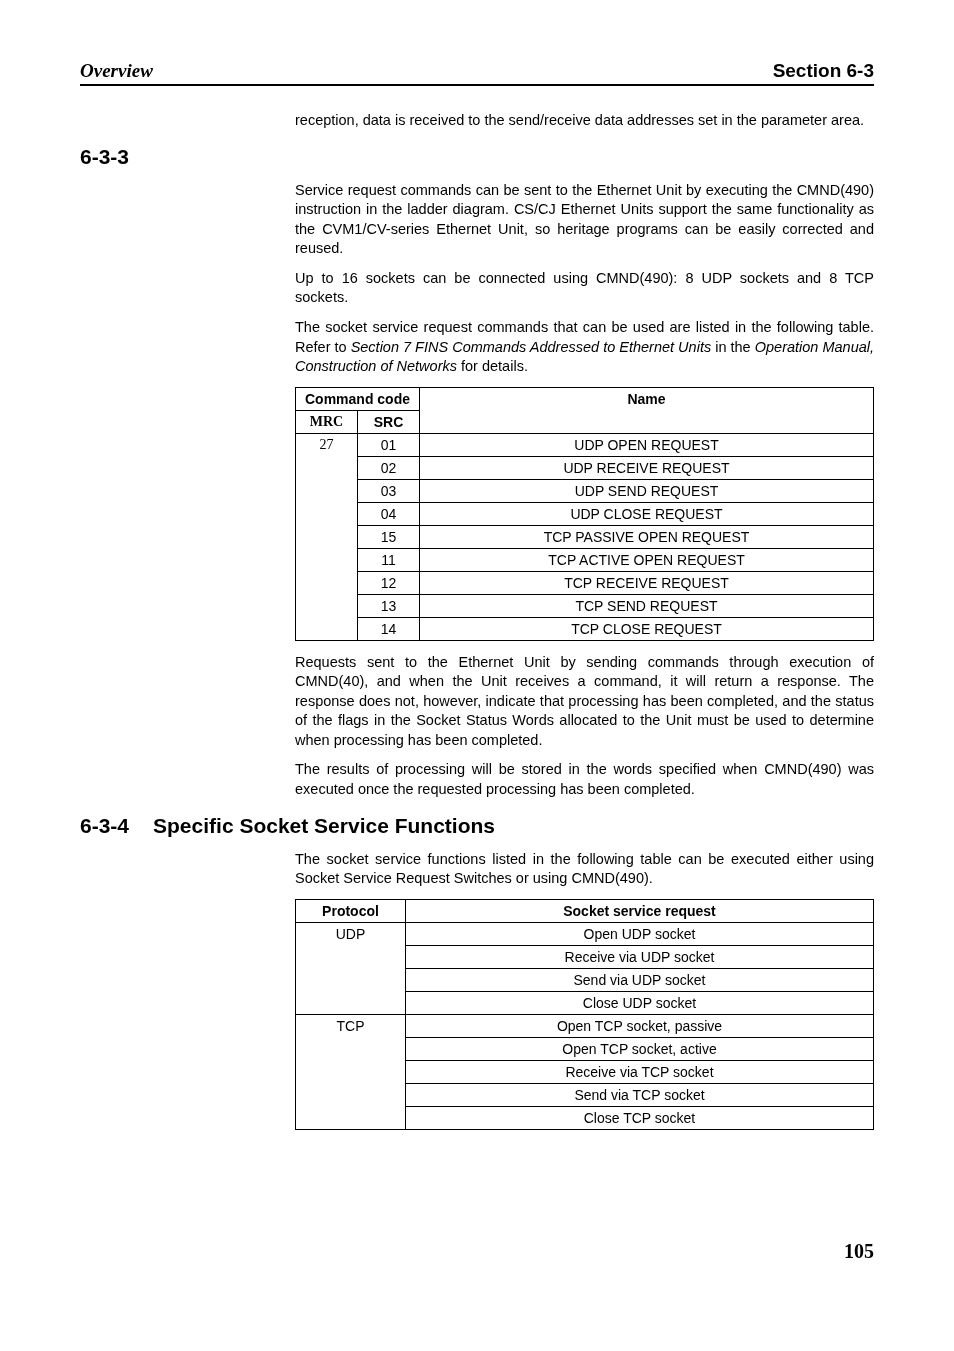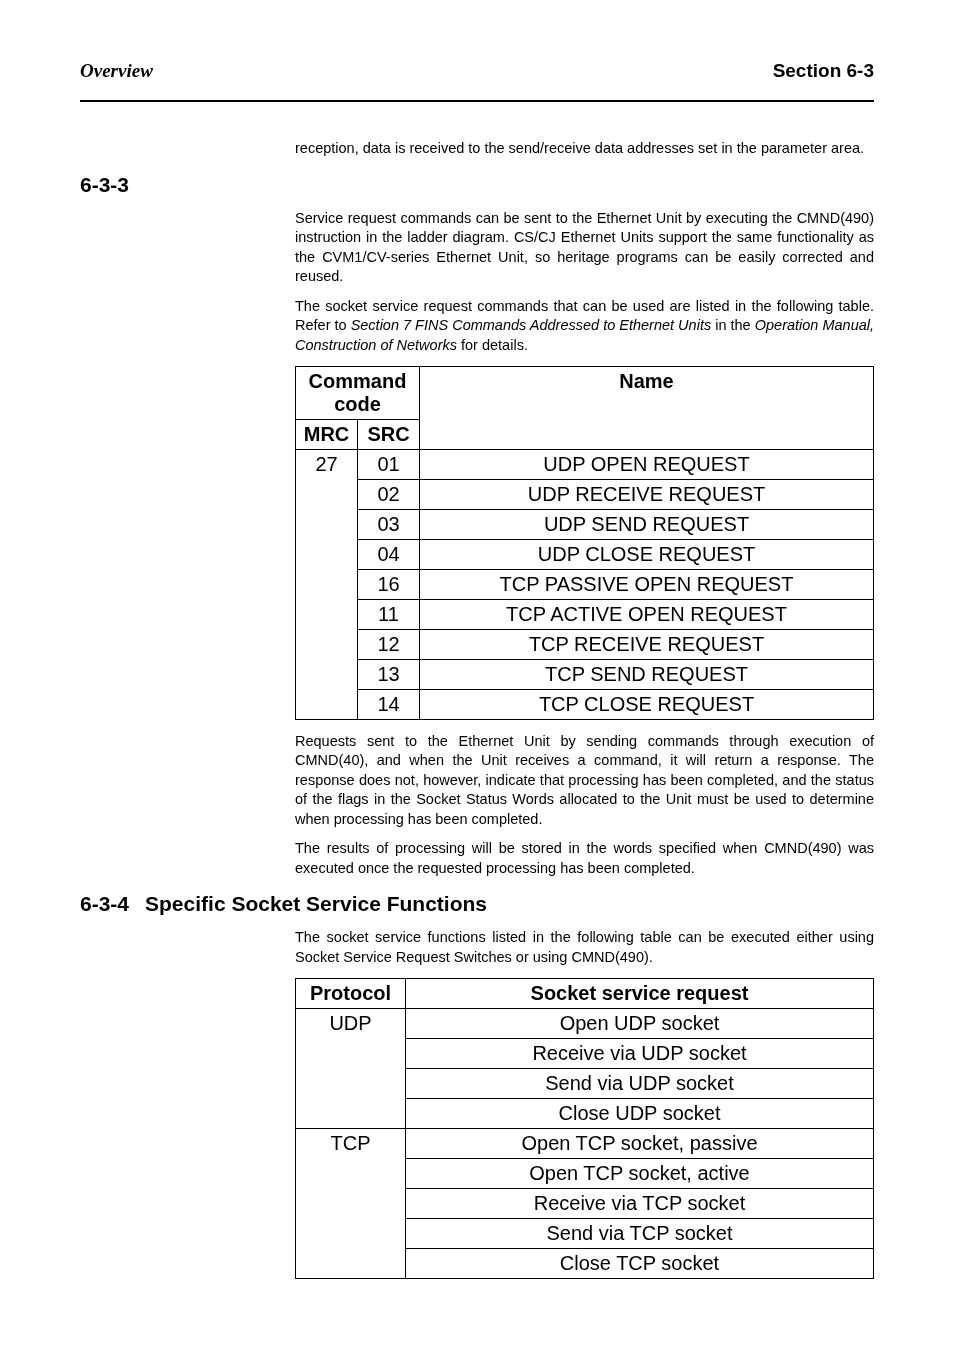--- a/index.html
+++ b/index.html
@@ -12,22 +12,22 @@
       background: #ffffff;
       width: 954px;
       padding: 60px 80px 40px 80px;
       color: #000;
     }
     .header-row {
       display: flex;
       justify-content: space-between;
       align-items: baseline;
       border-bottom: 2px solid #000;
-      padding-bottom: 18px;
-      margin-bottom: 37px;
+      padding-bottom: 2px;
+      margin-bottom: 25px;
     }
     .header-left {
       font-style: italic;
       font-weight: bold;
       font-family: "Times New Roman", Times, serif;
       font-size: 19px;
     }
     .header-right {
       font-weight: bold;
       font-size: 19px;
@@ -41,29 +41,29 @@
       line-height: 1.35;
       text-align: justify;
       margin-bottom: 10px;
     }
     .section-heading {
       font-size: 21px;
       font-weight: bold;
       margin-top: 14px;
       margin-bottom: 12px;
       display: flex;
-      gap: 16px;
+      gap: 24px;
     }
     .section-num {
       white-space: nowrap;
     }
     table.data-table {
       border-collapse: collapse;
       width: 100%;
-      font-size: 20px;
+      font-size: 14px;
       margin-top: 1px;
       margin-bottom: 12px;
       border: 1.5px solid #000;
     }
     table.data-table th,
     table.data-table td {
       border: 1px solid #000;
       padding: 3px 6px;
       text-align: center;
       vertical-align: top;
@@ -75,21 +75,21 @@
     .italic {
       font-style: italic;
     }
     .page-num {
       font-family: "Times New Roman", Times, serif;
       font-size: 20px;
       font-weight: bold;
       text-align: right;
       margin-top: 110px;
     }
-    .col-mrc { width: 62px; }
+    .col-mrc { width: 62px; font-family: Liberation Serif, serif; }
     .col-src { width: 62px; }
     .col-proto { width: 110px; }
   </style>
 </head>
 <body>
 
 <div class="header-row">
   <div class="header-left">Overview</div>
   <div class="header-right">Section 6-3</div>
 </div>
@@ -97,20 +97,21 @@
 <div class="body-indent">
   <p class="para">reception, data is received to the send/receive data addresses set in the parameter area.</p>
 </div>
 
 <div class="section-heading">
   <span class="section-num">6-3-3</span>
 </div>
 
 <div class="body-indent">
   <p class="para">Service request commands can be sent to the Ethernet Unit by executing the CMND(490) instruction in the ladder diagram. CS/CJ Ethernet Units support the same functionality as the CVM1/CV-series Ethernet Unit, so heritage programs can be easily corrected and reused.</p>
+  <p class="para">Up to 16 sockets can be connected using CMND(490): 8 UDP sockets and 8 TCP sockets.</p>
   <p class="para">
     <span>The socket service request commands that can be used are listed in the following table. Refer to </span><span class="italic">Section 7 FINS Commands Addressed to Ethernet Units</span><span> in the </span><span class="italic">Operation Manual, Construction of Networks</span><span> for details.</span>
   </p>
 
   <table class="data-table">
     <thead>
       <tr>
         <th colspan="2">Command code</th>
         <th rowspan="2">Name</th>
       </tr>
@@ -131,21 +132,21 @@
       </tr>
       <tr>
         <td class="col-src">03</td>
         <td>UDP SEND REQUEST</td>
       </tr>
       <tr>
         <td class="col-src">04</td>
         <td>UDP CLOSE REQUEST</td>
       </tr>
       <tr>
-        <td class="col-src">16</td>
+        <td class="col-src">15</td>
         <td>TCP PASSIVE OPEN REQUEST</td>
       </tr>
       <tr>
         <td class="col-src">11</td>
         <td>TCP ACTIVE OPEN REQUEST</td>
       </tr>
       <tr>
         <td class="col-src">12</td>
         <td>TCP RECEIVE REQUEST</td>
       </tr>

